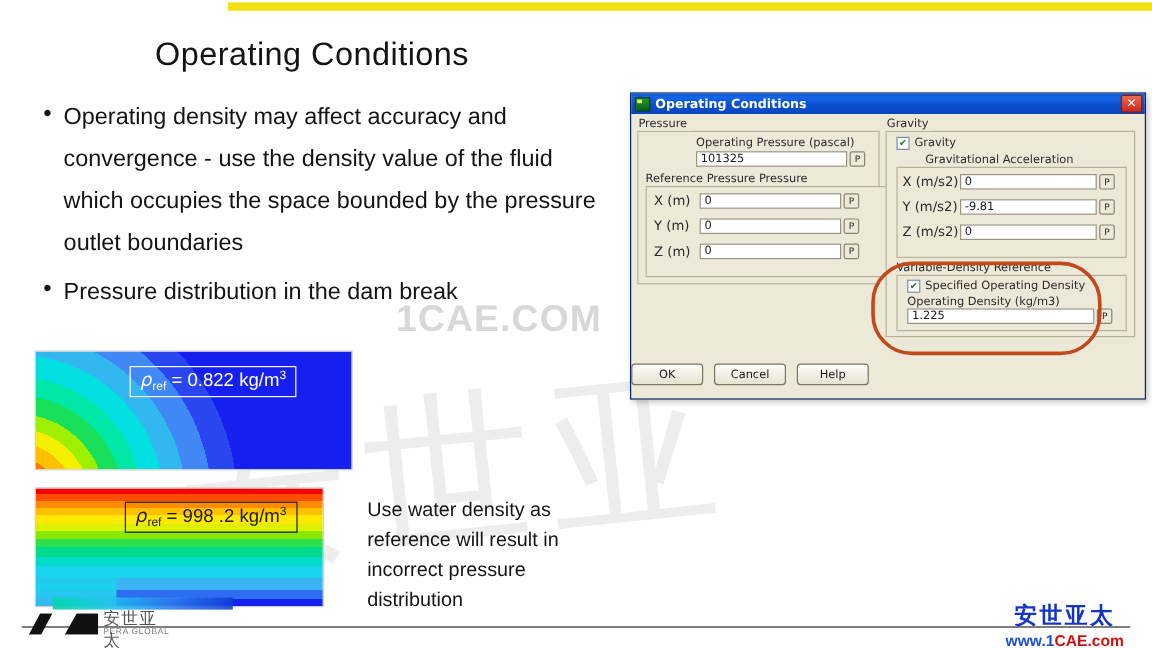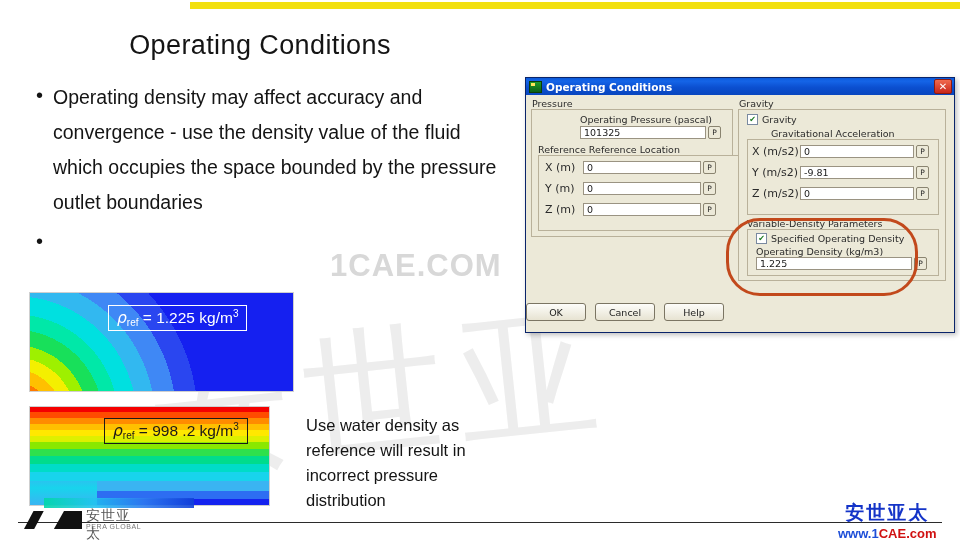--- a/index.html
+++ b/index.html
@@ -180,27 +180,28 @@
 
   <div class="title">Operating Conditions</div>
 
   <div class="bullets">
     <div class="bullet">
       <span class="dot">•</span>
       <span class="txt">Operating density may affect accuracy and convergence - use the density value of the fluid which occupies the space bounded by the pressure outlet boundaries</span>
     </div>
     <div class="bullet">
       <span class="dot">•</span>
+      <span class="txt">Pressure distribution in the dam break</span>
     </div>
   </div>
 
   <div class="fig fig1">
     <div class="field"></div>
     <div class="tag tag1">
-      <span class="rho">ρ</span><span class="sub">ref</span><span> = 1.225 kg/m</span><span class="sup">3</span>
+      <span class="rho">ρ</span><span class="sub">ref</span><span> = 0.822 kg/m</span><span class="sup">3</span>
     </div>
   </div>
 
   <div class="fig fig2">
     <div class="field"></div>
     <div class="tag tag2">
       <span class="rho">ρ</span><span class="sub">ref</span><span> = 998 .2 kg/m</span><span class="sup">3</span>
     </div>
   </div>
   <div class="caption cap2">Use water density as reference will result in incorrect  pressure distribution</div>
@@ -217,21 +218,21 @@
 
       <div class="group" style="left:5px;top:14px;width:200px;height:126px;">
         <span class="glabel" style="left:-3px;top:-12px;">Pressure</span>
 
         <span class="sectlabel" style="left:48px;top:4px;">Operating Pressure (pascal)</span>
         <div class="fld" style="left:48px;top:16px;">
           <span class="box" style="width:126px;">101325</span>
           <span class="pbtn">P</span>
         </div>
 
-        <span class="sectlabel" style="left:6px;top:34px;">Reference Reference Location</span>
+        <span class="sectlabel" style="left:6px;top:34px;">Reference Pressure Pressure</span>
 
         <div class="group" style="left:6px;top:45px;width:186px;height:74px;padding-left:36px;">
           <div class="fld" style="left:6px;top:5px;">
             <span class="lab" style="width:34px;">X (m)</span>
             <span class="box" style="width:118px;">0</span>
             <span class="pbtn">P</span>
           </div>
           <div class="fld" style="left:6px;top:26px;">
             <span class="lab" style="width:34px;">Y (m)</span>
             <span class="box" style="width:118px;">0</span>
@@ -266,21 +267,21 @@
             <span class="box" style="width:114px;">-9.81</span>
             <span class="pbtn">P</span>
           </div>
           <div class="fld" style="left:4px;top:47px;">
             <span class="lab" style="width:44px;">Z (m/s2)</span>
             <span class="box" style="width:114px;">0</span>
             <span class="pbtn">P</span>
           </div>
         </div>
 
-        <span class="sectlabel" style="left:8px;top:108px;">Variable-Density Parameters</span>
+        <span class="sectlabel" style="left:8px;top:108px;">Variable-Density Reference</span>
 
         <div class="group" style="left:8px;top:119px;width:190px;height:45px;">
           <div class="chk" style="left:8px;top:3px;">
             <span class="bx">✔</span>
             <span class="cl">Specified Operating Density</span>
           </div>
           <span class="sectlabel" style="left:8px;top:16px;">Operating Density (kg/m3)</span>
           <div class="fld" style="left:8px;top:27px;">
             <span class="box" style="width:156px;">1.225</span>
             <span class="pbtn">P</span>

